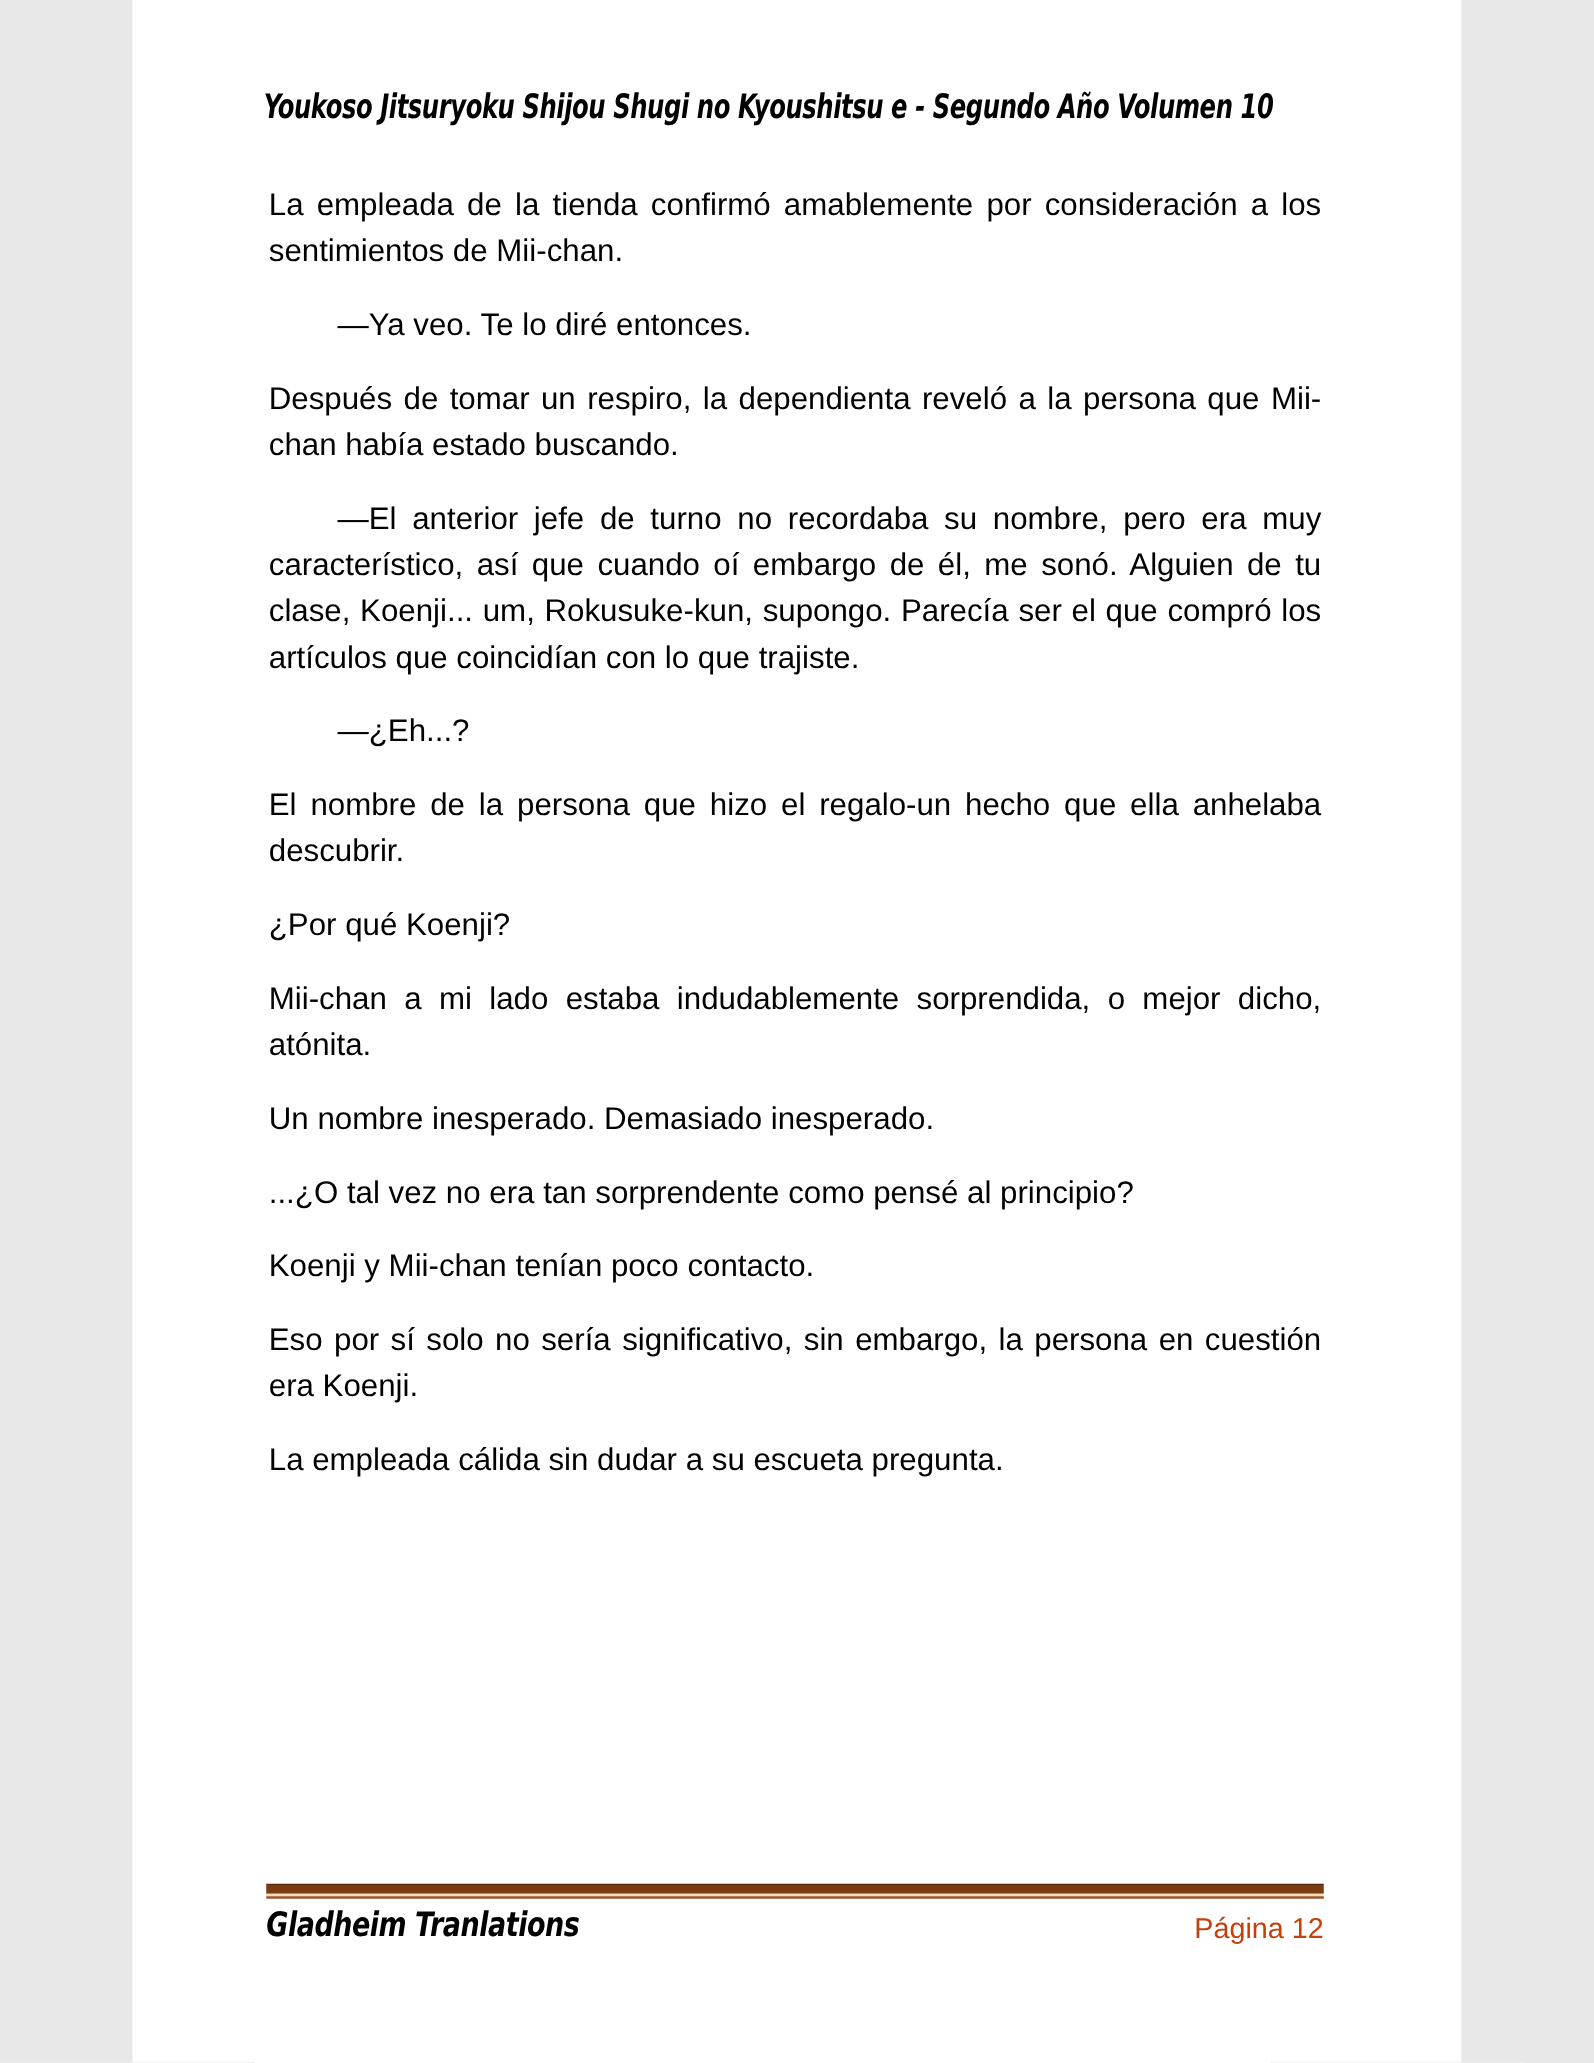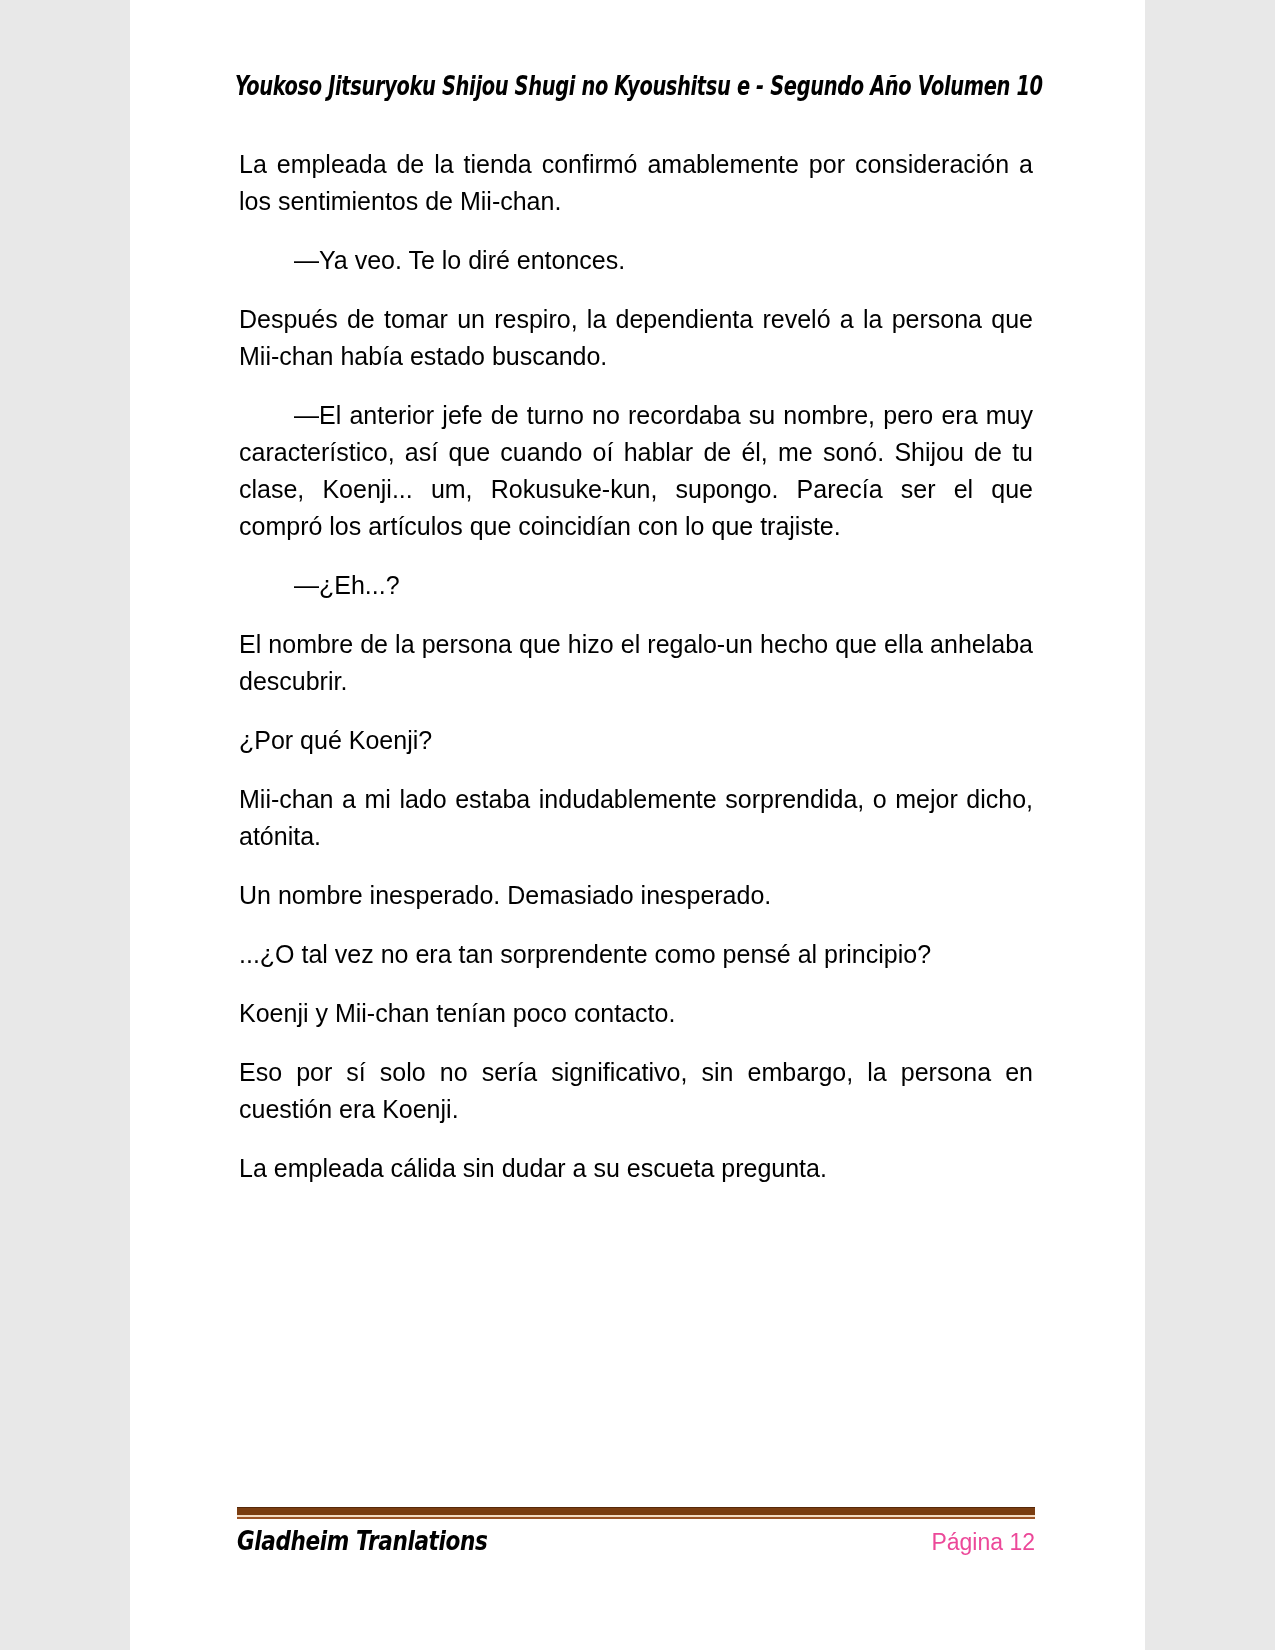--- a/index.html
+++ b/index.html
@@ -4,20 +4,21 @@
 <style>
   html,body{margin:0;padding:0;background:#e8e8e8;}
   .page{
     position:relative;
     width:1015px;height:1650px;
     margin:0 auto;
     background:#ffffff;
     overflow:hidden;
     font-family:"Liberation Sans", sans-serif;
     color:#000;
+    padding-left:48px;
   }
   .doc-header{
     position:absolute;
     top:70px;left:105px;right:112px;
     white-space:nowrap;
   }
   .doc-header .title{
     display:inline-block;
     font-family:"DejaVu Sans", sans-serif;
     font-weight:bold;
@@ -62,37 +63,37 @@
     font-weight:bold;
     font-style:italic;
     font-size:27px;
     letter-spacing:-0.5px;
     transform:scaleX(0.8);
     transform-origin:left center;
     color:#000;
   }
   .page-number{
     font-size:23px;
-    color:#ec4899;
+    color:#c2410c;
   }
 </style>
 </head>
 <body>
 
 <div class="page">
 
   <div class="doc-header">
     <span class="title">Youkoso Jitsuryoku Shijou Shugi no Kyoushitsu e - Segundo Año Volumen 10</span>
   </div>
 
   <div class="doc-body">
       <p class="normal">La empleada de la tienda confirmó amablemente por consideración a los sentimientos de Mii-chan.</p>
       <p class="dialogue">—Ya veo. Te lo diré entonces.</p>
       <p class="normal">Después de tomar un respiro, la dependienta reveló a la persona que Mii-chan había estado buscando.</p>
-      <p class="dialogue">—El anterior jefe de turno no recordaba su nombre, pero era muy característico, así que cuando oí hablar de él, me sonó. Shijou de tu clase, Koenji... um, Rokusuke-kun, supongo. Parecía ser el que compró los artículos que coincidían con lo que trajiste.</p>
+      <p class="dialogue">—El anterior jefe de turno no recordaba su nombre, pero era muy característico, así que cuando oí embargo de él, me sonó. Alguien de tu clase, Koenji... um, Rokusuke-kun, supongo. Parecía ser el que compró los artículos que coincidían con lo que trajiste.</p>
       <p class="dialogue">—¿Eh...?</p>
       <p class="normal">El nombre de la persona que hizo el regalo-un hecho que ella anhelaba descubrir.</p>
       <p class="normal">¿Por qué Koenji?</p>
       <p class="normal">Mii-chan a mi lado estaba indudablemente sorprendida, o mejor dicho, atónita.</p>
       <p class="normal">Un nombre inesperado. Demasiado inesperado.</p>
       <p class="normal">...¿O tal vez no era tan sorprendente como pensé al principio?</p>
       <p class="normal">Koenji y Mii-chan tenían poco contacto.</p>
       <p class="normal">Eso por sí solo no sería significativo, sin embargo, la persona en cuestión era Koenji.</p>
       <p class="normal">La empleada cálida sin dudar a su escueta pregunta.</p>
     </div>

